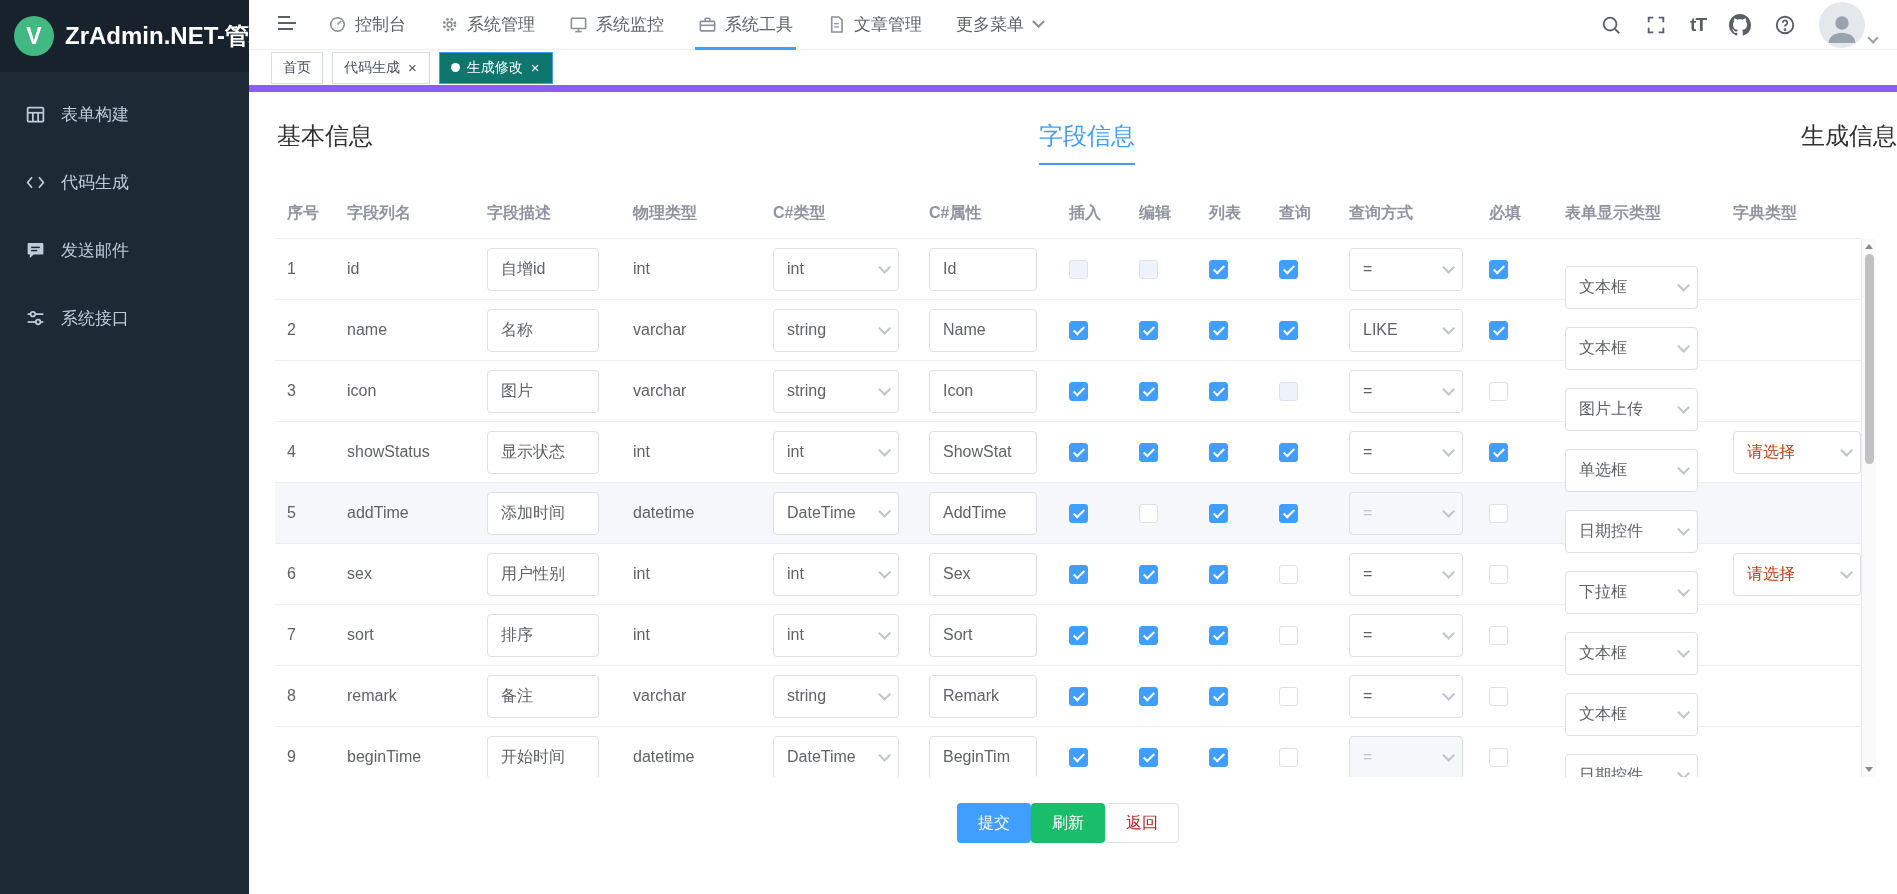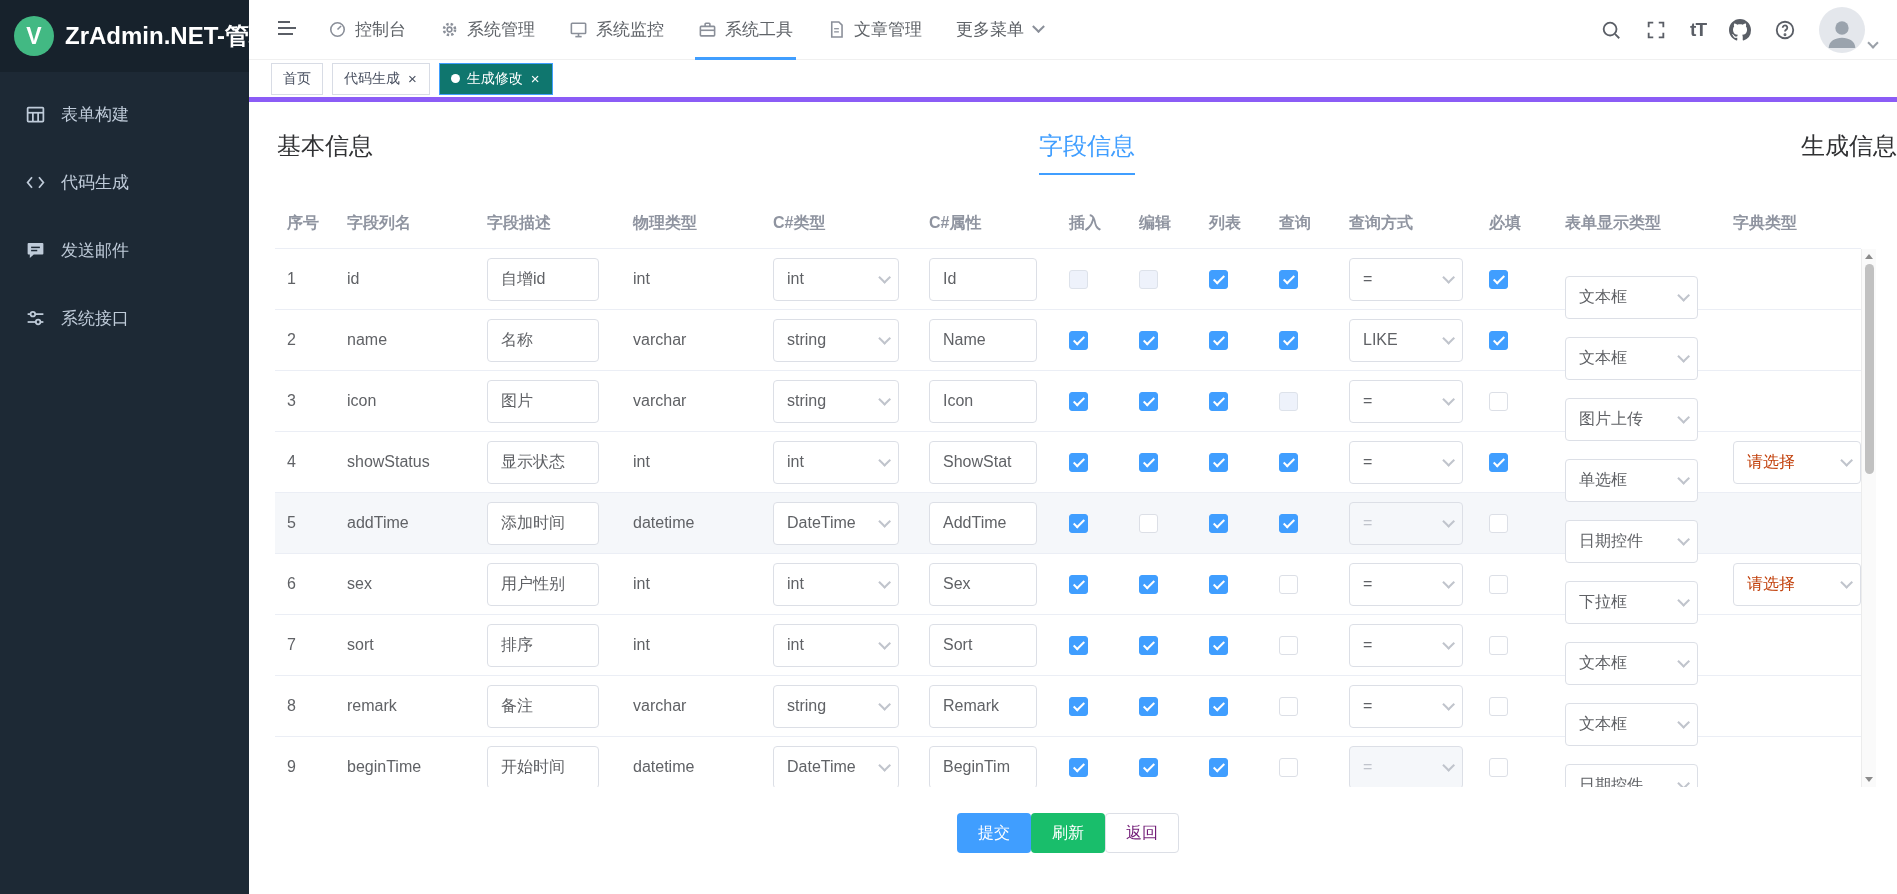--- a/index.html
+++ b/index.html
@@ -13,40 +13,40 @@
   .logo-circle { width:40px; height:40px; border-radius:50%; background:#42b983; color:#fff; display:flex;
     align-items:center; justify-content:center; font-size:23px; font-weight:bold; flex-shrink:0; }
   .app-title { color:#fff; font-size:24px; font-weight:bold; white-space:nowrap; }
   .menu { padding-top:8px; }
   .menu-item { height:68px; display:flex; align-items:center; gap:15px; padding:0 25px; font-size:17px; cursor:pointer; }
   .mi-icon { width:21px; height:21px; display:inline-flex; }
   .mi-icon svg { width:21px; height:21px; }
 
   
   .main { flex:1; min-width:0; display:flex; flex-direction:column; }
-  .header { height:60px; display:flex; align-items:stretch; padding:0 20px 0 14px; border-bottom:1px solid #f2f2f2; background:#fff; }
+  .header { height:50px; display:flex; align-items:stretch; padding:0 20px 0 14px; border-bottom:1px solid #f2f2f2; background:#fff; }
   .hamburger { display:flex; align-items:center; padding:0 12px; cursor:pointer; color:#5a5e66; }
   .hamburger svg { width:24px; height:24px; }
   .nav-item { display:flex; align-items:center; gap:8px; padding:0 17px; font-size:17px; color:#5f6368; cursor:pointer; position:relative; white-space:nowrap; }
   .nav-item .nav-icon { display:inline-flex; width:19px; height:19px; color:#8a8f99; }
   .nav-item .nav-icon svg { width:19px; height:19px; }
   .nav-item.active::after { content:""; position:absolute; left:14px; right:14px; bottom:-1px; height:3px; background:#409eff; }
   .caret { width:9px; height:9px; border-right:2px solid #8a8f99; border-bottom:2px solid #8a8f99; transform:rotate(45deg) translate(-2px,-2px); margin-left:2px; }
   .header-right { margin-left:auto; display:flex; align-items:center; gap:23px; color:#5a5e66; }
   .hicon { display:inline-flex; cursor:pointer; align-items:center; justify-content:center; }
   .hicon svg { width:22px; height:22px; }
   .tt { font-size:19px; font-weight:bold; letter-spacing:-1px; cursor:pointer; }
   .avatar-wrap { display:flex; align-items:flex-end; gap:4px; cursor:pointer; }
   .avatar { width:46px; height:46px; border-radius:50%; background:#e4e7ec; overflow:hidden; display:flex; align-items:flex-end; justify-content:center; }
   .avatar svg { width:40px; height:40px; }
   .mini-caret { width:8px; height:8px; border-right:2px solid #9aa0a8; border-bottom:2px solid #9aa0a8; transform:rotate(45deg); margin-bottom:6px; }
 
   
   .tagsbar { height:42px; display:flex; align-items:center; gap:9px; padding:0 22px; background:#fff;
-    border-bottom:5px solid #8b5cf6; box-shadow:0 1px 3px rgba(0,21,41,.06); }
+    border-bottom:7px solid #8b5cf6; box-shadow:0 1px 3px rgba(0,21,41,.06); }
   .tag { height:32px; display:flex; align-items:center; gap:7px; padding:0 11px; border:1px solid #d8dce5;
     background:#fff; color:#495060; font-size:14px; cursor:pointer; }
   .tag.active { background:#0f766e; border-color:#409eff; color:#fff; }
   .dot { width:9px; height:9px; border-radius:50%; background:#fff; }
   .tclose { font-size:15px; line-height:1; padding:0 1px; }
 
   
   .content { flex:1; padding:28px 0 0 26px; background:#fff; }
   .dtabs { display:flex; gap:50px; font-size:24px; color:#303133; padding-left:2px;justify-content:space-between; }
   .dtab { padding-bottom:13px; cursor:pointer; position:relative; }
@@ -92,21 +92,21 @@
   .vs-down { margin-top:auto; }
   .vs-down::before { content:""; border-left:4px solid transparent; border-right:4px solid transparent; border-top:5px solid #8b8b8b; }
   .vs-thumb { width:9px; height:210px; border-radius:5px; background:#c1c1c1; cursor:pointer; }
 
   
   .footer-actions { width:1586px; display:flex; justify-content:center; margin-top:26px; }
   .btn { height:40px; padding:0 20px; border-radius:4px; font-size:16px; font-family:inherit;
     border:1px solid transparent; cursor:pointer; }
   .btn.primary { background:#409eff; color:#fff; }
   .btn.success { background:#19be6b; color:#fff; }
-  .btn.plain { background:#fff; color:#701a75; border-color:#dcdfe6; }
+  .btn.plain { background:#fff; color:#b91c1c; border-color:#dcdfe6; }
 </style>
 </head>
 <body>
 
 <div class="layout">
 
   <aside class="sidebar">
     <div class="logo-row">
       <div class="logo-circle">
           <span>V</span>

